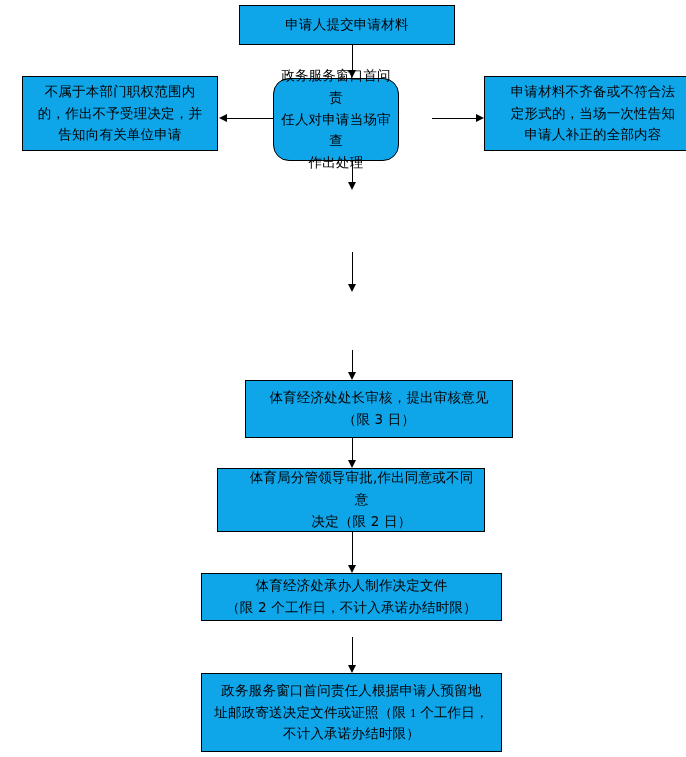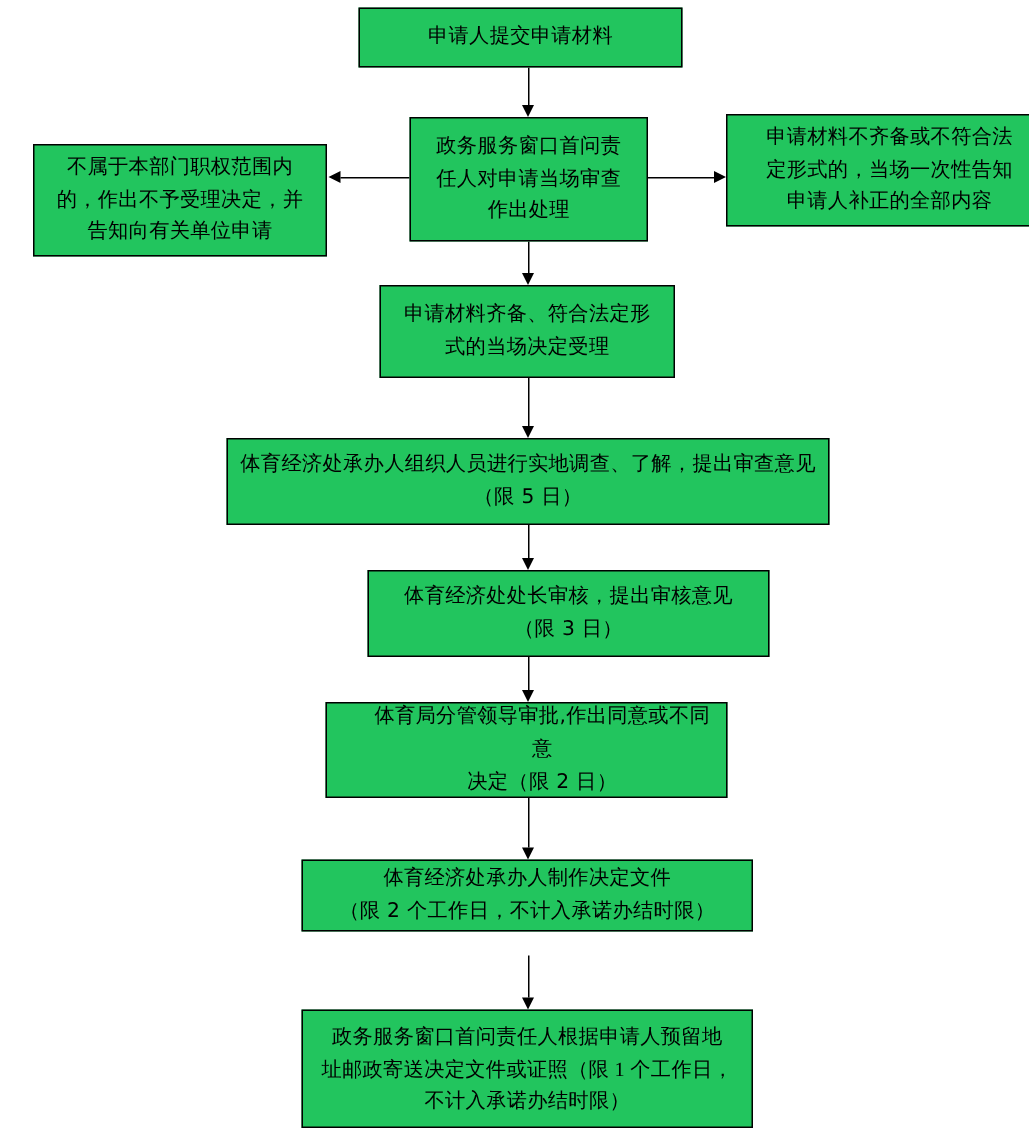--- a/index.html
+++ b/index.html
@@ -14,21 +14,21 @@
     position: relative;
     width: 686px;
     height: 757px;
     background: #ffffff;
     overflow: hidden;
   }
   .node {
     position: absolute;
     box-sizing: border-box;
     border: 1px solid #000000;
-    background: #22c55e;
+    background: #0ea5e9;
     display: flex;
     align-items: center;
     justify-content: center;
     text-align: center;
     color: #000000;
     font-size: 13.5px;
     line-height: 1.62;
     letter-spacing: 0.2px;
     padding: 3px 7px;
     z-index: 2;
@@ -72,47 +72,39 @@
 </style>
 </head>
 <body>
 
 <div id="flowchart">
 
   <div class="node" style="left:239px; top:5px; width:216px; height:40px;">
     <span class="txt">申请人提交申请材料</span>
   </div>
 
-  <div class="node" style="left:273px; top:78px; width:159px; height:83px;">
+  <div class="node" style="left:273px; top:78px; width:126px; height:83px;border-radius:16px;">
     <span class="txt">政务服务窗口首问责
 任人对申请当场审查
 作出处理</span>
   </div>
 
-  <div class="node" style="left:22px; top:76px; width:196px; height:75px;margin-top:20px;">
+  <div class="node" style="left:22px; top:76px; width:196px; height:75px;">
     <span class="txt">不属于本部门职权范围内
 的，作出不予受理决定，并
 告知向有关单位申请</span>
   </div>
 
   <div class="node" style="left:484px; top:76px; width:218px; height:75px;">
     <span class="txt">申请材料不齐备或不符合法
 定形式的，当场一次性告知
 申请人补正的全部内容</span>
   </div>
 
-  <div class="node" style="left:253px; top:190px; width:197px; height:62px;">
-    <span class="txt">申请材料齐备、符合法定形
-式的当场决定受理</span>
-  </div>
 
-  <div class="node" style="left:151px; top:292px; width:402px; height:58px;">
-    <span class="txt">体育经济处承办人组织人员进行实地调查、了解，提出审查意见
-（限 5 日）</span>
-  </div>
 
   <div class="node" style="left:217px; top:380px; width:268px; height:58px;margin-left:28px;">
     <span class="txt">体育经济处处长审核，提出审核意见
 （限 3 日）</span>
   </div>
 
   <div class="node" style="left:217px; top:468px; width:268px; height:64px;padding-left:28px;">
     <span class="txt">体育局分管领导审批,作出同意或不同意
 决定（限 2 日）</span>
   </div>

